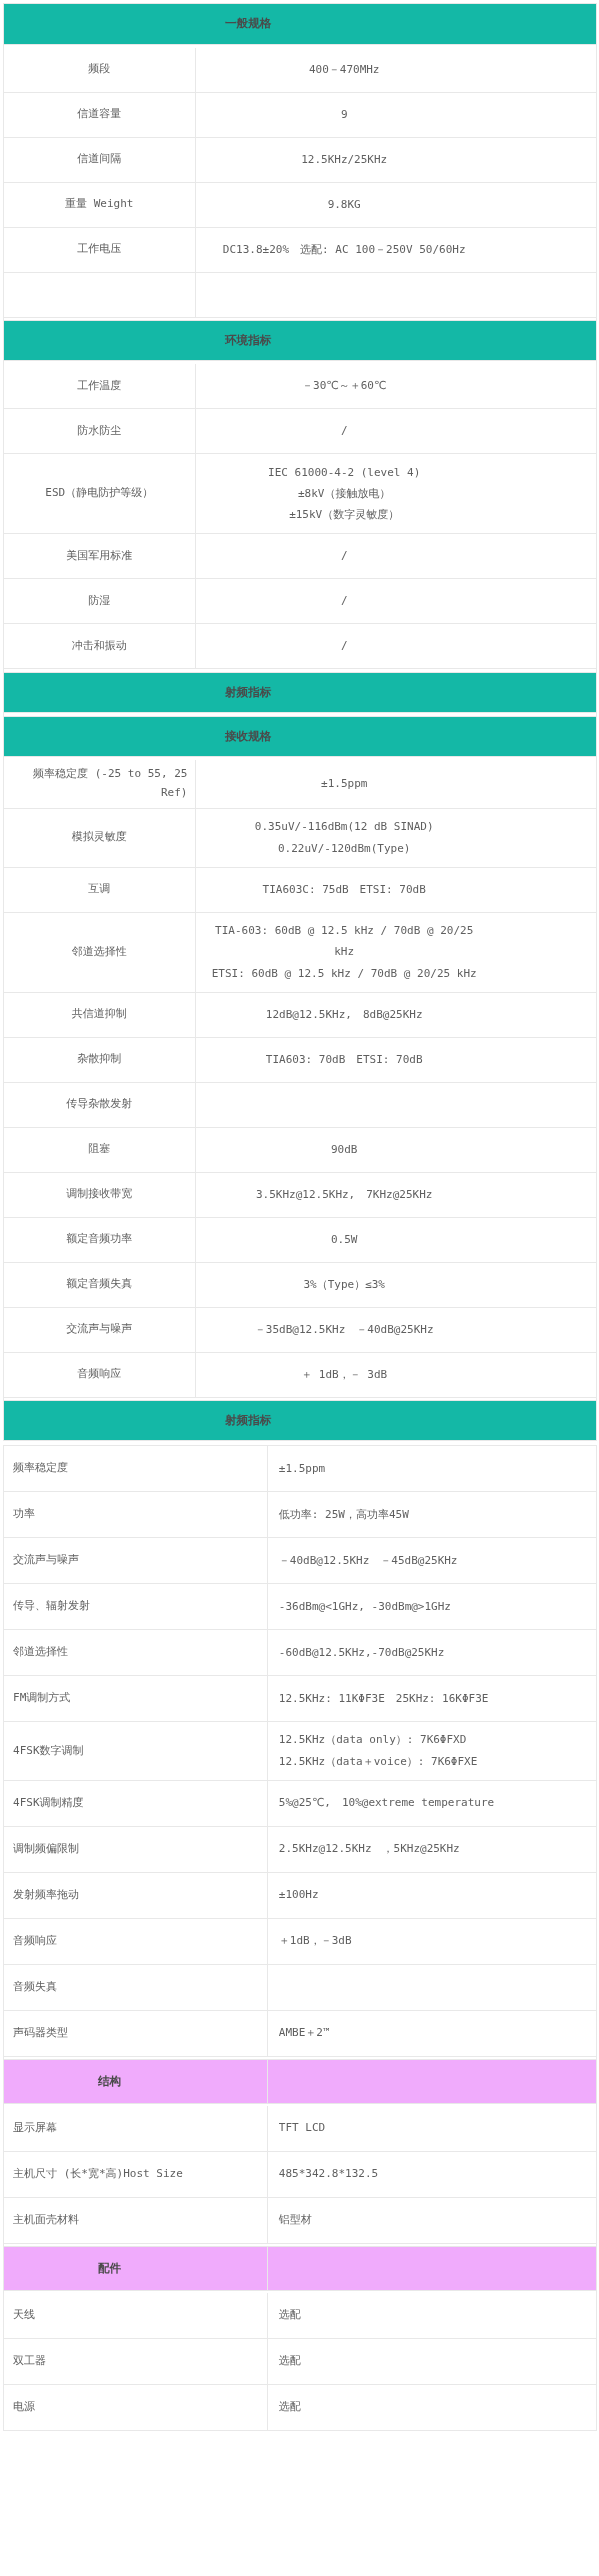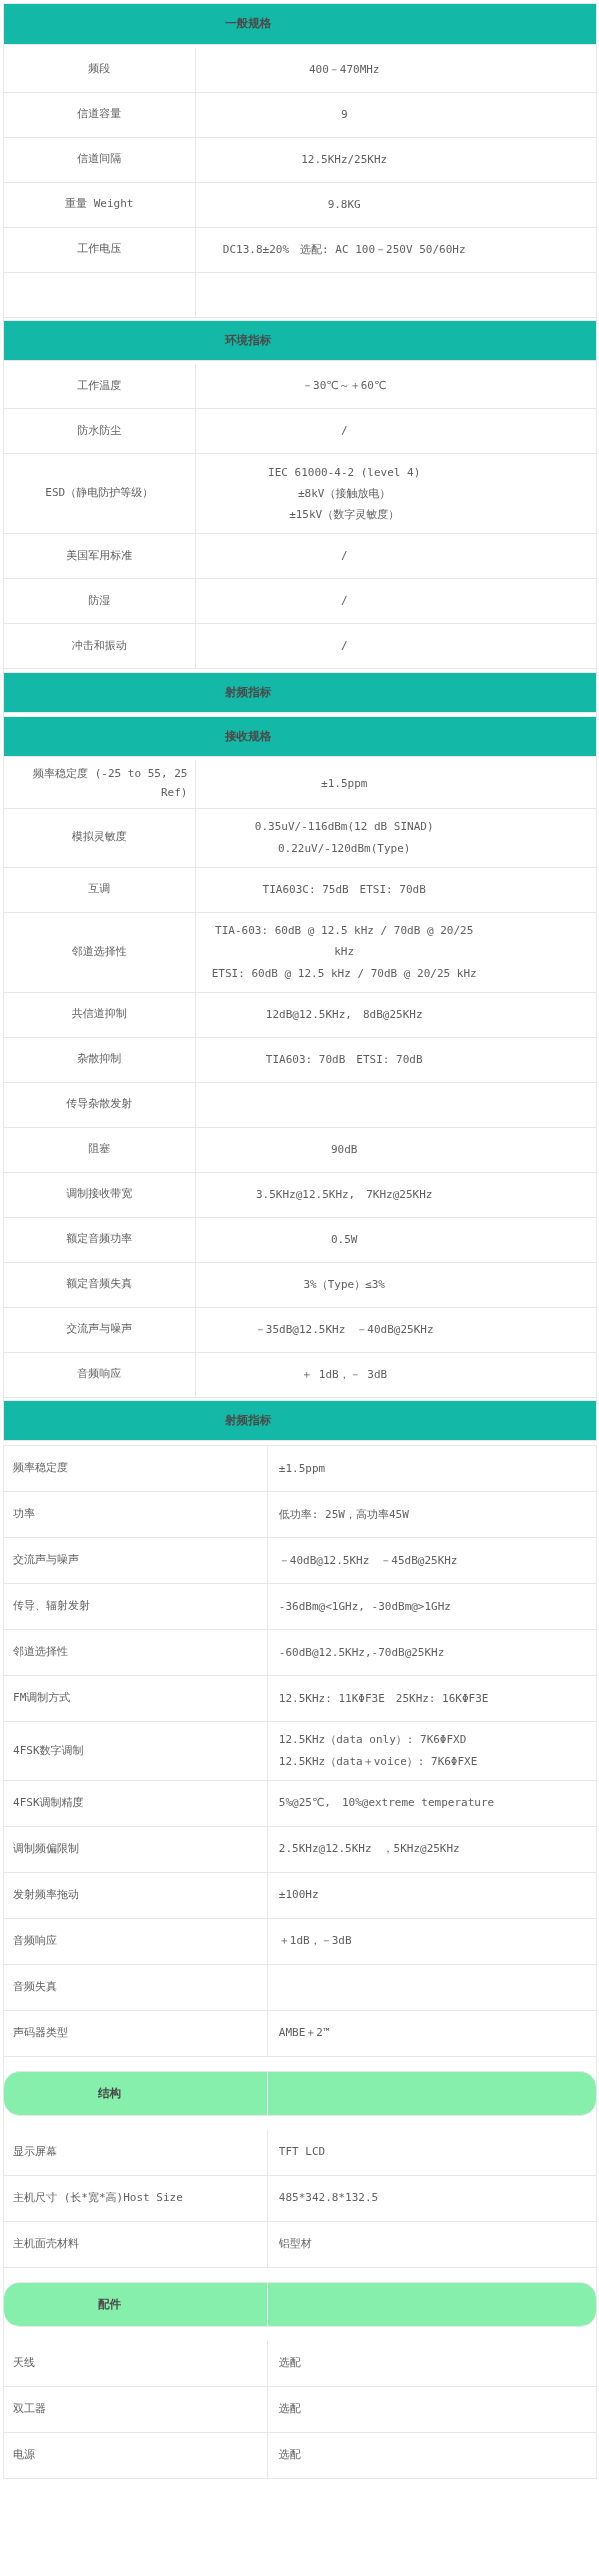--- a/index.html
+++ b/index.html
@@ -40,22 +40,22 @@
 
   
   .subheadB{
     background:#fafafa;
     min-height:39px;
     display:flex;align-items:center;
     font-weight:bold;color:#4a4a4a;font-size:11.6px;
     padding:3.7px 9.3px;
   }
   .secheadB{
-    display:flex;background:#86efac;min-height:45px;
-    margin:14px 0;border-top:0.9px solid #e8e8e8;border-radius:16px;
+    display:flex;background:#f0abfc;min-height:45px;
+    margin:2px 0;border-top:0.9px solid #e8e8e8;
   }
   .secheadB .hcell{
     flex:0 0 264px;width:264px;box-sizing:border-box;
     border-right:0.9px solid #e8e8e8;
     display:flex;align-items:center;justify-content:center;
     font-weight:bold;color:#4a4a4a;font-size:11.6px;
     padding:3.7px 59px 3.7px 7.4px;
   }
   .secheadB .hfill{flex:1;}
   .rowB{display:flex;min-height:46px;}

